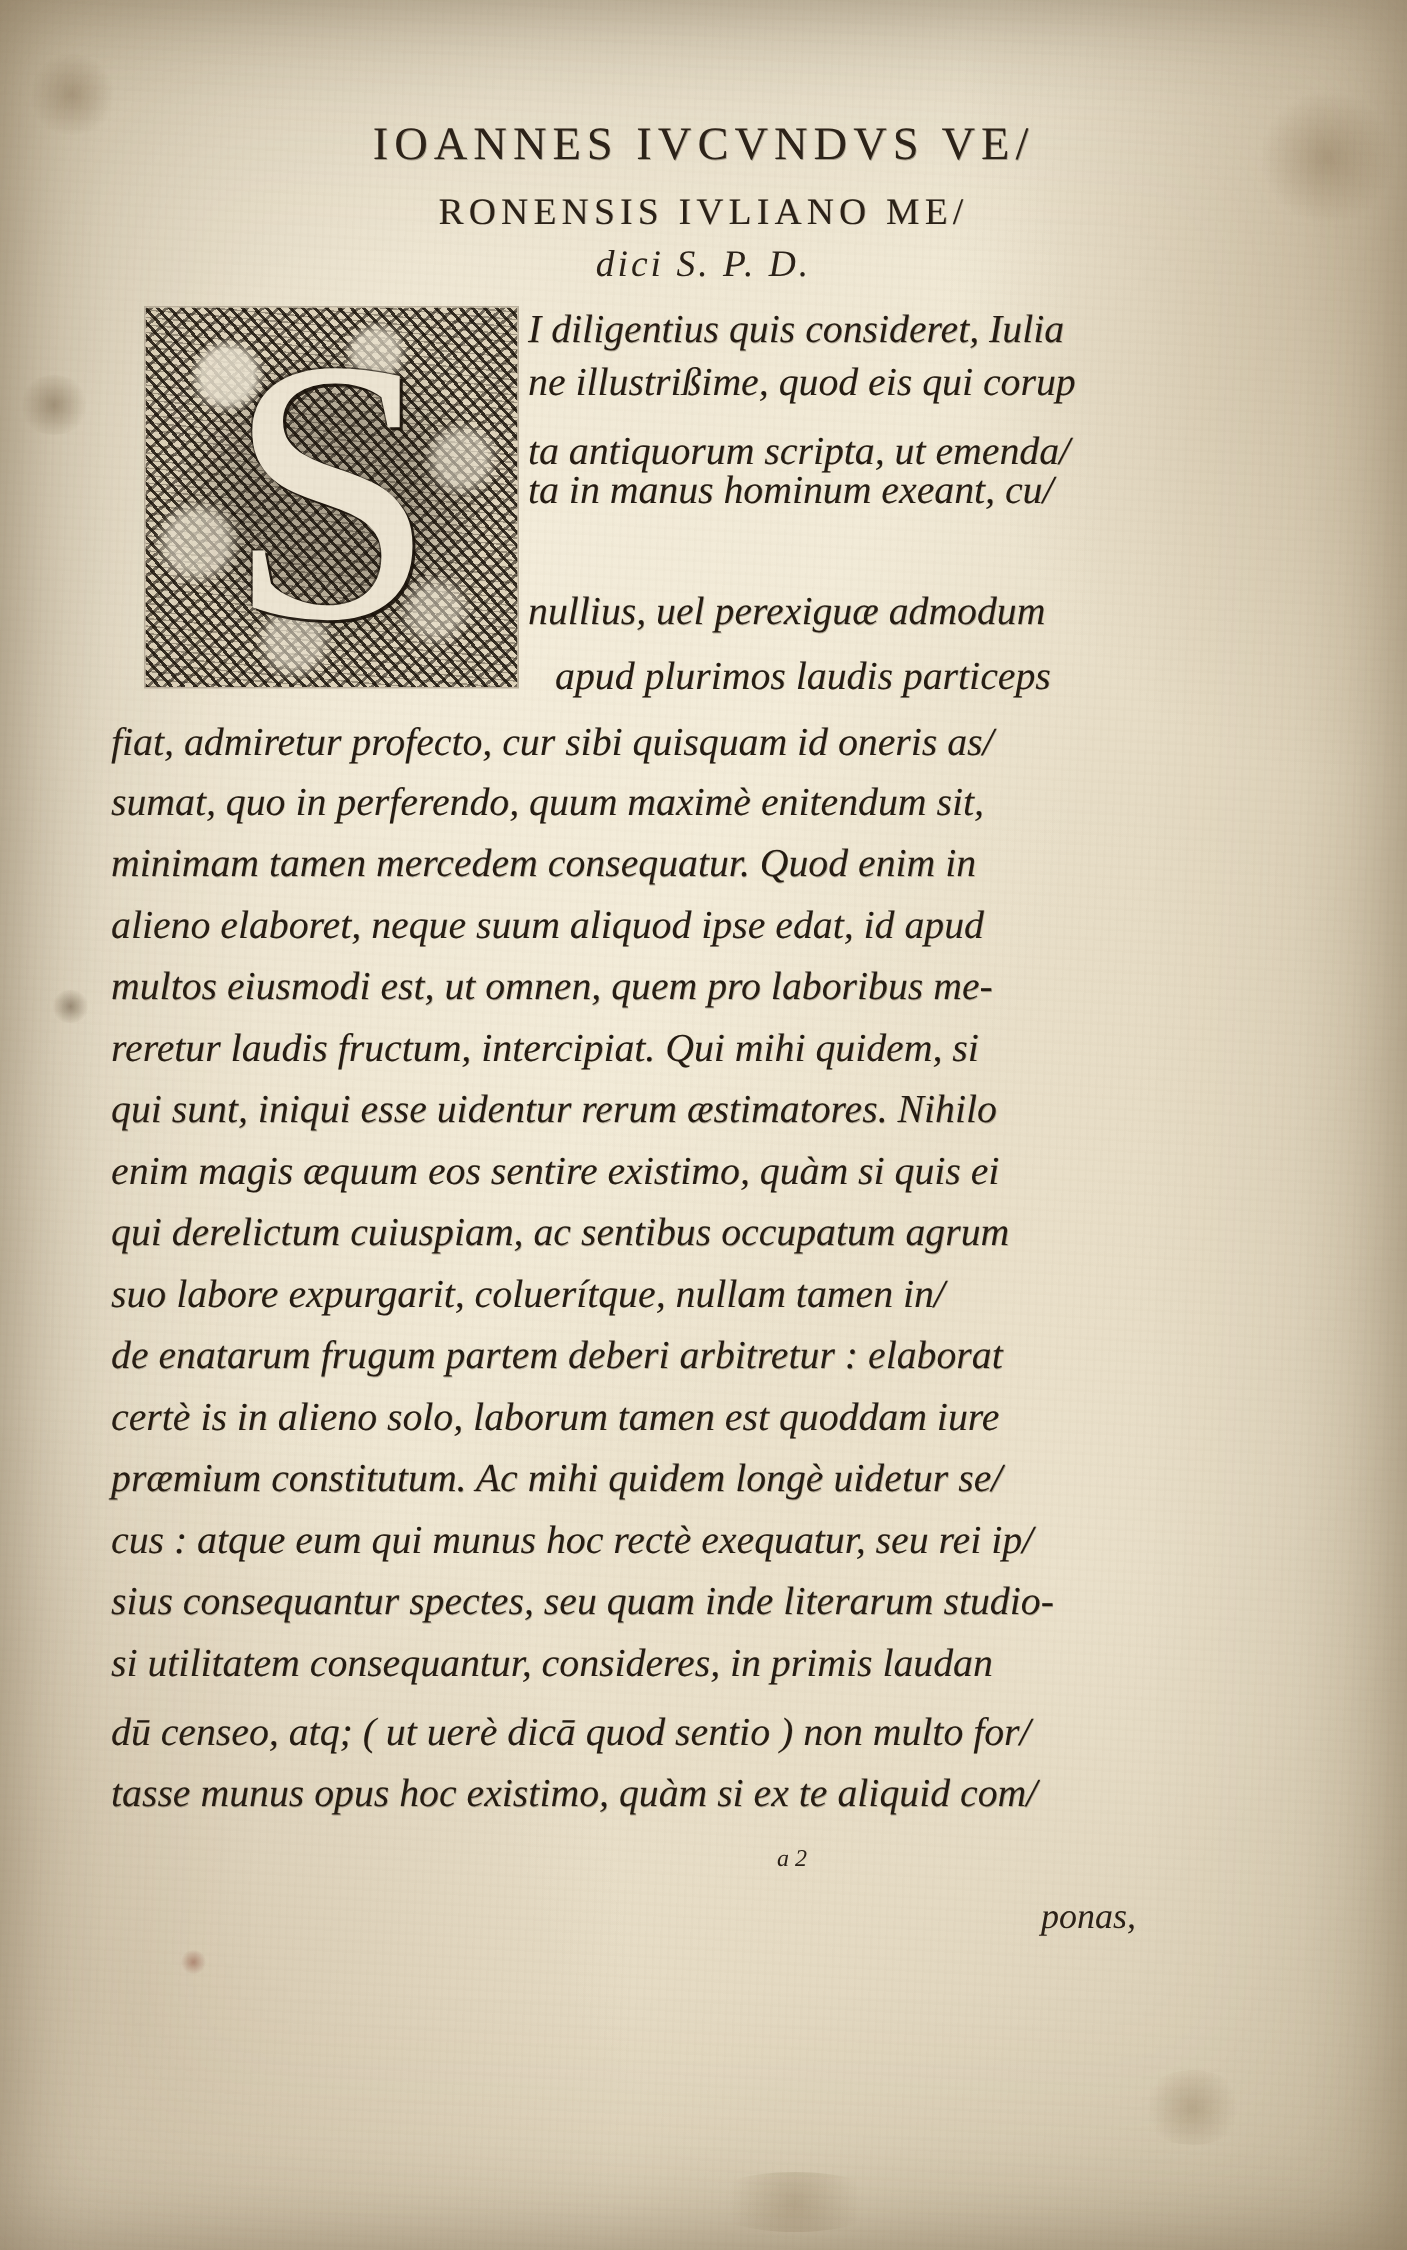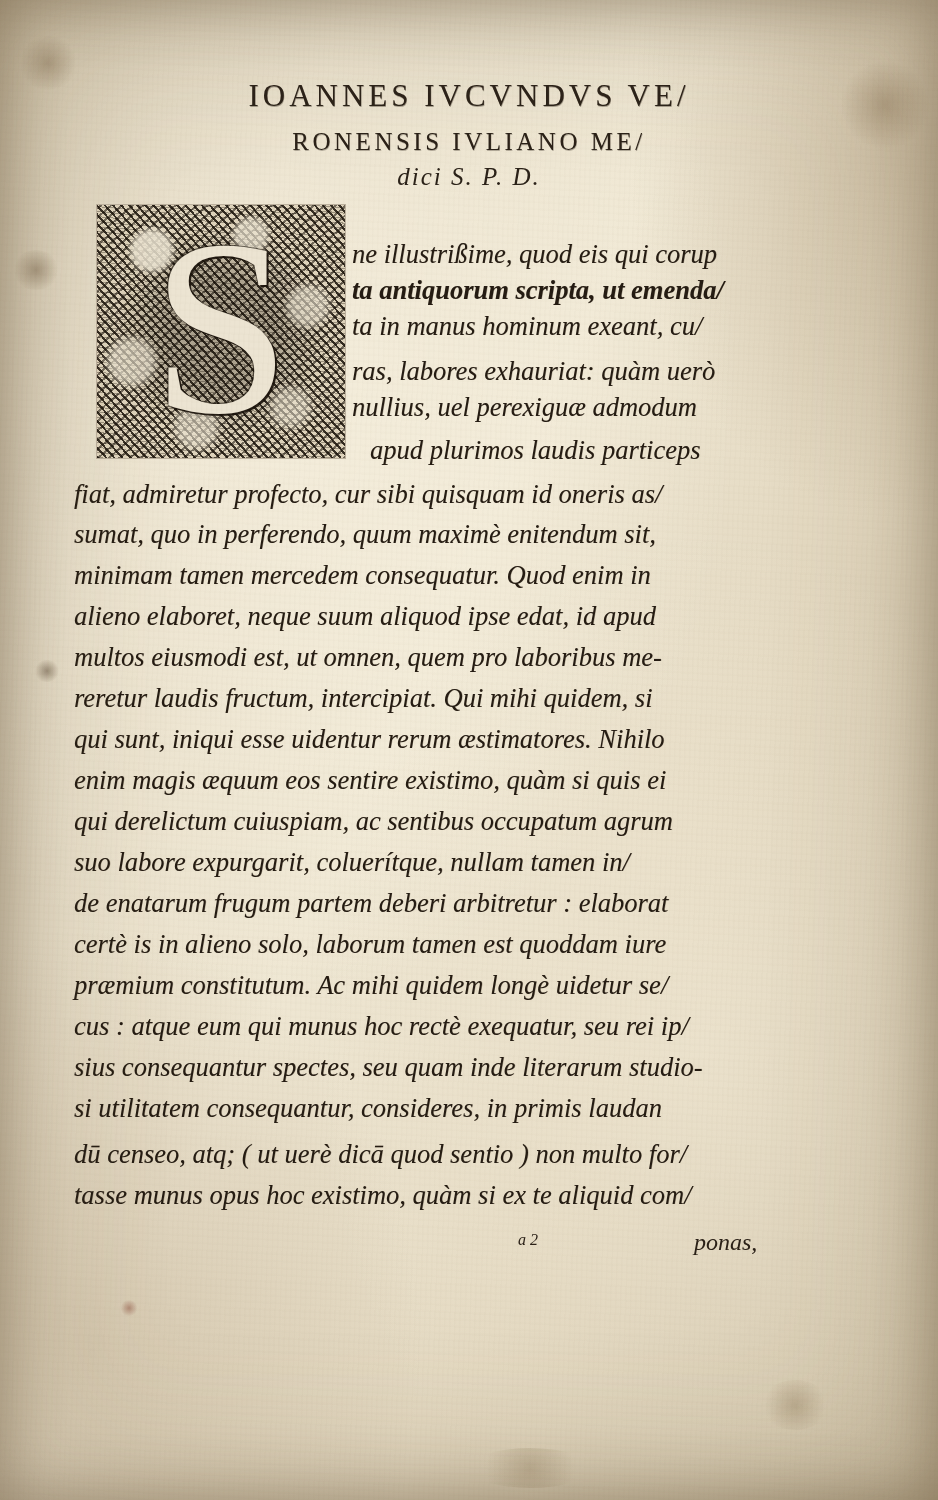--- a/index.html
+++ b/index.html
@@ -154,43 +154,44 @@
     position: absolute;
     font-style: italic;
     font-size: 16px;
     color: #2a2017;
   }
   .catch {
     position: absolute;
     font-style: italic;
     font-size: 24px;
     color: #2a2017;
+    margin-top: 36px;
   }
 </style>
 </head>
 <body>
 
 <div id="page">
 
   <div id="content">
 
     <div class="title-block title-line-1">IOANNES IVCVNDVS VE/</div>
     <div class="title-block title-line-2">RONENSIS IVLIANO ME/</div>
     <div class="title-block title-line-3">dici S. P. D.</div>
 
     <div id="initial-block">
       <div class="woodcut-bg"></div>
       <div class="woodcut-mottle"></div>
       <div id="initial-letter">S</div>
     </div>
 
+    <div class="body-line indent-col" style="top:206px;">I diligentius quis consideret, Iulia</div>
     <div class="body-line indent-col" style="top:241px;">ne illustrißime, quod eis qui corup</div>
-    <div class="body-line indent-col" style="top:277px;font-weight:bold;">ta antiquorum scripta, ut emenda/</div>
+    <div class="body-line indent-col" style="top:287px;">ta antiquorum scripta, ut emenda/</div>
     <div class="body-line indent-col" style="top:313px;">ta in manus hominum exeant, cu/</div>
-    <div class="body-line indent-col" style="top:358px;">ras, labores exhauriat: quàm uerò</div>
     <div class="body-line indent-col" style="top:394px;">nullius, uel perexiguæ admodum</div>
     <div class="body-line indent-col" style="left:370px;top:437px;">apud plurimos laudis particeps</div>
 
     <div class="body-line full-col" style="top:481px;">fiat, admiretur profecto, cur sibi quisquam id oneris as/</div>
     <div class="body-line full-col" style="top:521px;">sumat, quo in perferendo, quum maximè enitendum sit,</div>
     <div class="body-line full-col" style="top:603px;">alieno elaboret, neque suum aliquod ipse edat, id apud</div>
     <div class="body-line full-col" style="top:562px;">minimam tamen mercedem consequatur. Quod enim in</div>
     <div class="body-line full-col" style="top:644px;">multos eiusmodi est, ut omnen, quem pro laboribus me-</div>
     <div class="body-line full-col" style="top:685px;">reretur laudis fructum, intercipiat. Qui mihi quidem, si</div>
     <div class="body-line full-col" style="top:767px;">enim magis æquum eos sentire existimo, quàm si quis ei</div>

